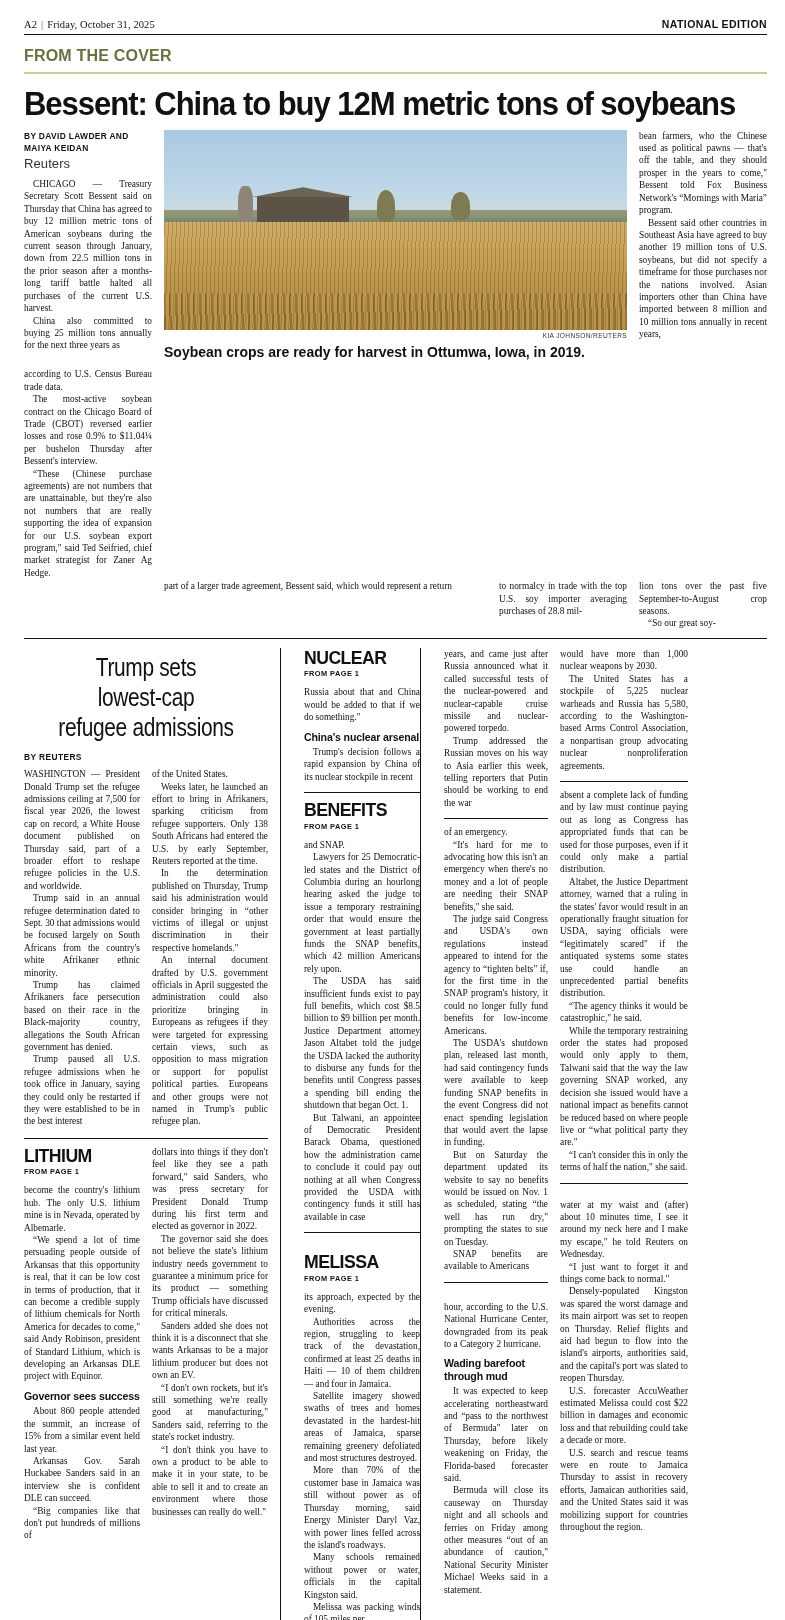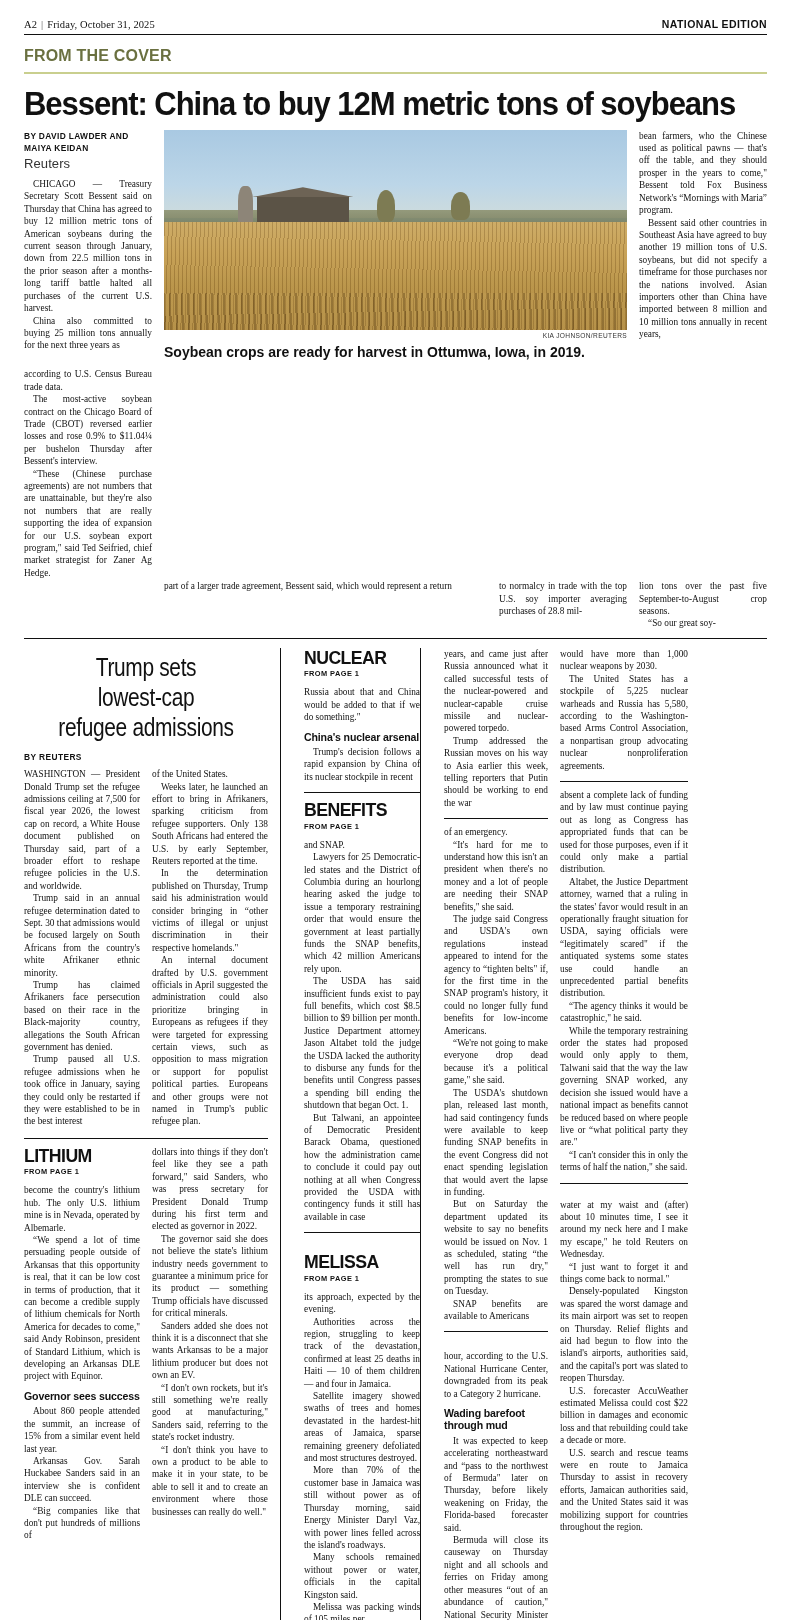--- a/index.html
+++ b/index.html
@@ -260,23 +260,22 @@
     <div class="col pad-l pad-r" style="grid-column:6 / span 1;">
       <div class="bodytext">
         <p style="text-indent:0">years, and came just after Russia announced what it called successful tests of the nuclear-powered and nuclear-capable cruise missile and nuclear-powered torpedo.</p>
         <p>Trump addressed the Russian moves on his way to Asia earlier this week, telling reporters that Putin should be working to end the war</p>
       </div>
 
       <div class="rule-full" style="margin-top:9px"></div>
 
       <div class="bodytext" style="margin-top:7px">
         <p style="text-indent:0">of an emergency.</p>
-        <p>“It's hard for me to understand how this isn't an president when there's no money and a lot of people are needing their SNAP benefits," she said.</p>
+        <p>“It's hard for me to advocating how this isn't an emergency when there's no money and a lot of people are needing their SNAP benefits," she said.</p>
         <p>The judge said Congress and USDA's own regulations instead appeared to intend for the agency to “tighten belts" if, for the first time in the SNAP program's history, it could no longer fully fund benefits for low-income Americans.</p>
-        <p>“We're not going to make everyone drop dead because it's a political game," she said.</p>
         <p>The USDA's shutdown plan, released last month, had said contingency funds were available to keep funding SNAP benefits in the event Congress did not enact spending legislation that would avert the lapse in funding.</p>
         <p>But on Saturday the department updated its website to say no benefits would be issued on Nov. 1 as scheduled, stating “the well has run dry," prompting the states to sue on Tuesday.</p>
         <p>SNAP benefits are available to Americans</p>
       </div>
 
       <div class="rule-full" style="margin-top:9px"></div>
 
       <div class="bodytext" style="margin-top:18px">
         <p style="text-indent:0">hour, according to the U.S. National Hurricane Center, downgraded from its peak to a Category 2 hurricane.</p>
       </div>

